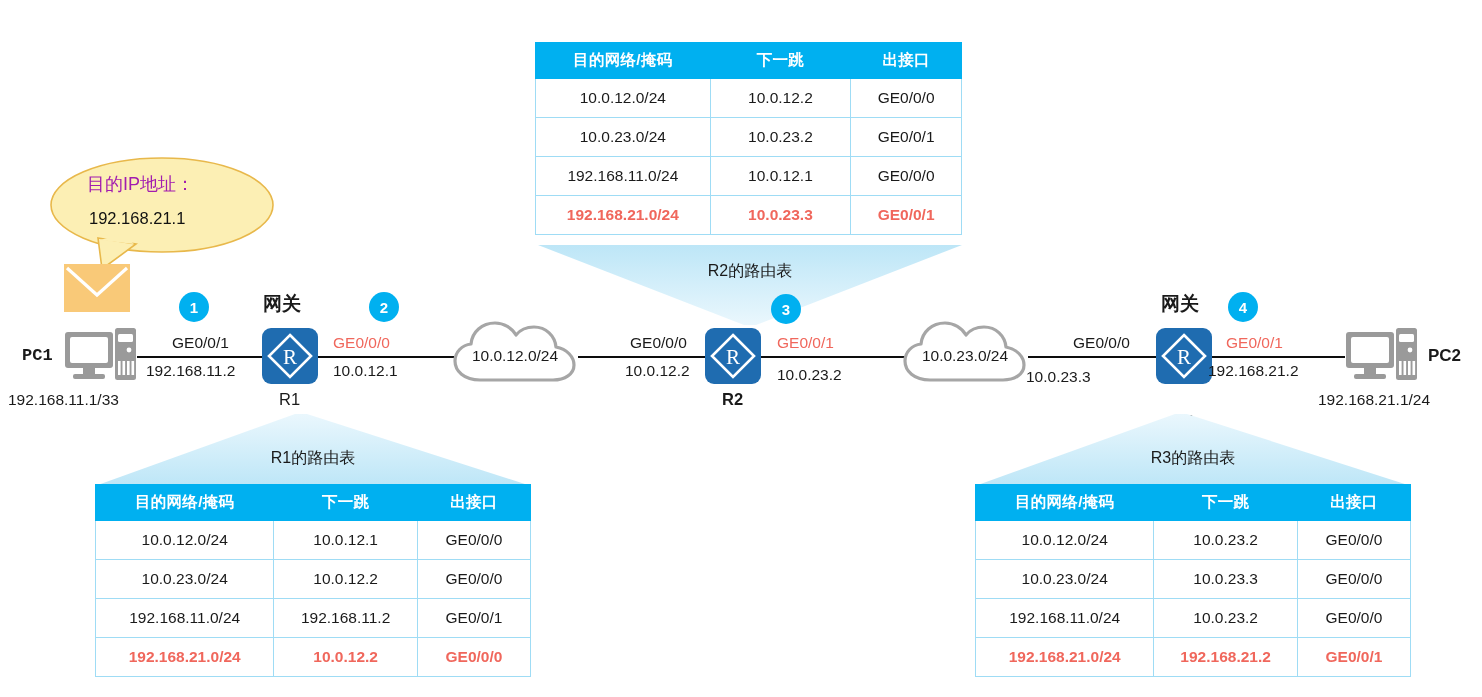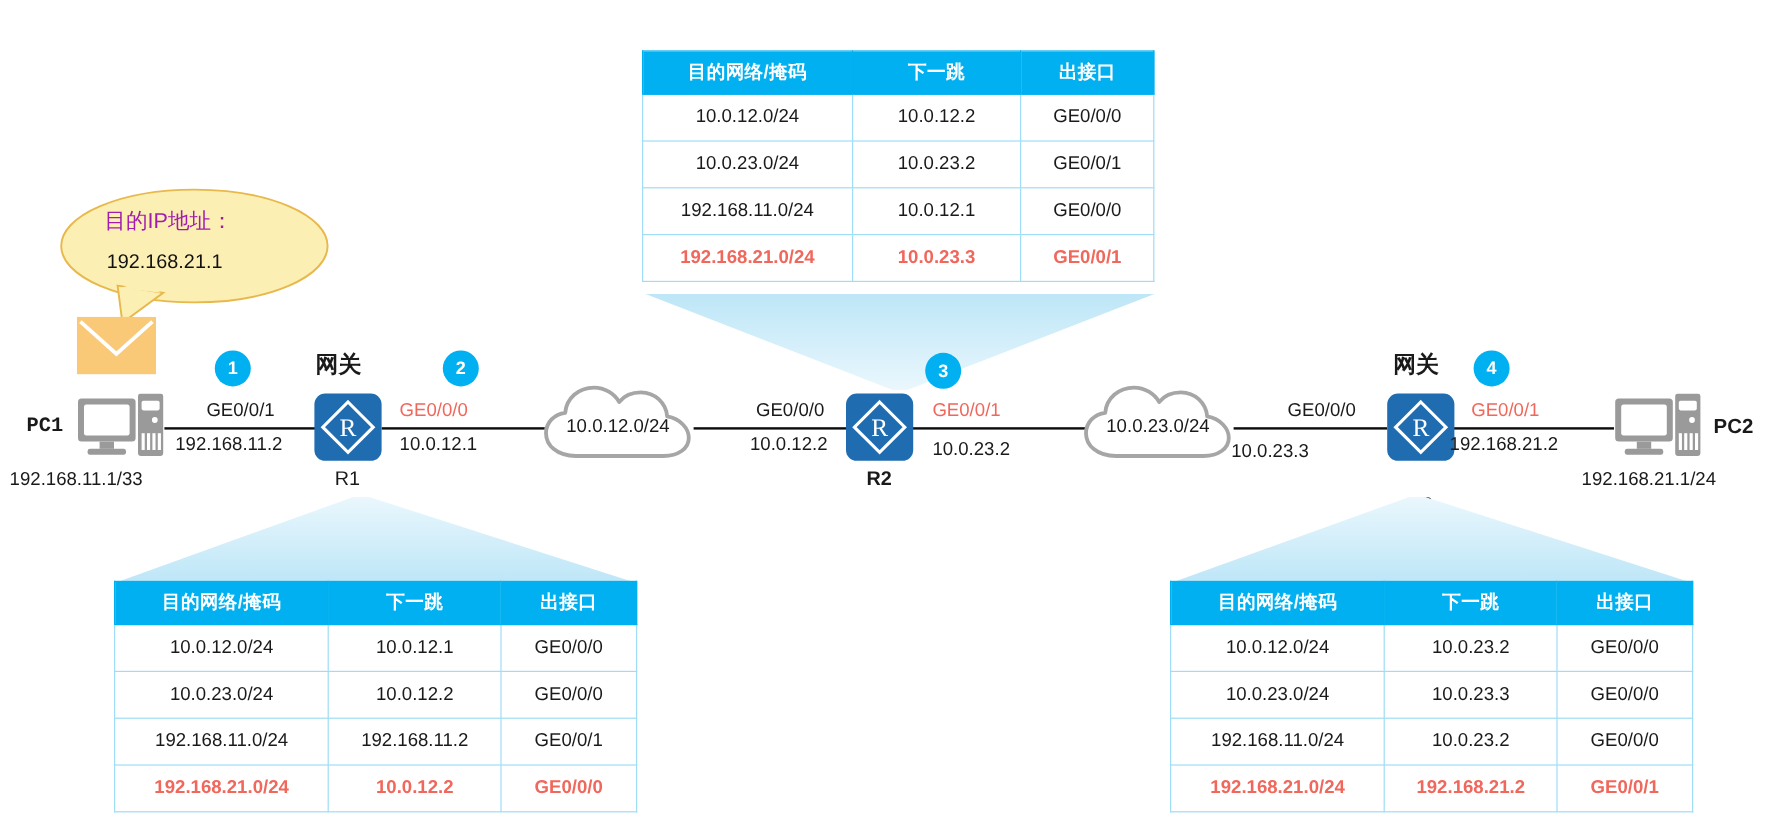--- a/index.html
+++ b/index.html
@@ -107,20 +107,21 @@
     <svg width="424" height="80" viewBox="0 0 424 80">
       <defs>
         <linearGradient id="fg2" x1="0" y1="0" x2="0" y2="1">
           <stop offset="0%" stop-color="#BDE6F7"></stop>
           <stop offset="100%" stop-color="#EAF7FD"></stop>
         </linearGradient>
       </defs>
       <polygon points="0,0 424,0 218,80 206,80" fill="url(#fg2)"></polygon>
     </svg>
   </div>
+  <div class="tbl-title" style="left:600px;top:261px;width:300px;">R2的路由表</div>
 
   <div class="rt" style="left:535px;top:42px;width:427px;">
     <table>
       <colgroup>
           <col class="c0">
           <col class="c1">
           <col class="c2">
         </colgroup>
       <thead>
         <tr>
@@ -295,20 +296,21 @@
     <svg width="436" height="72" viewBox="0 0 436 72">
       <defs>
         <linearGradient id="fg1" x1="0" y1="0" x2="0" y2="1">
           <stop offset="0%" stop-color="#EAF7FD"></stop>
           <stop offset="100%" stop-color="#BDE6F7"></stop>
         </linearGradient>
       </defs>
       <polygon points="200,0 212,0 436,72 0,72" fill="url(#fg1)"></polygon>
     </svg>
   </div>
+  <div class="tbl-title" style="left:163px;top:448px;width:300px;">R1的路由表</div>
 
   <div class="rt" style="left:95px;top:484px;width:436px;">
     <table>
       <colgroup>
           <col class="c0">
           <col class="c1">
           <col class="c2">
         </colgroup>
       <thead>
         <tr>
@@ -346,20 +348,21 @@
     <svg width="436" height="72" viewBox="0 0 436 72">
       <defs>
         <linearGradient id="fg3" x1="0" y1="0" x2="0" y2="1">
           <stop offset="0%" stop-color="#EAF7FD"></stop>
           <stop offset="100%" stop-color="#BDE6F7"></stop>
         </linearGradient>
       </defs>
       <polygon points="200,0 212,0 436,72 0,72" fill="url(#fg3)"></polygon>
     </svg>
   </div>
+  <div class="tbl-title" style="left:1043px;top:448px;width:300px;">R3的路由表</div>
 
   <div class="rt" style="left:975px;top:484px;width:436px;">
     <table>
       <colgroup>
           <col class="c0">
           <col class="c1">
           <col class="c2">
         </colgroup>
       <thead>
         <tr>

